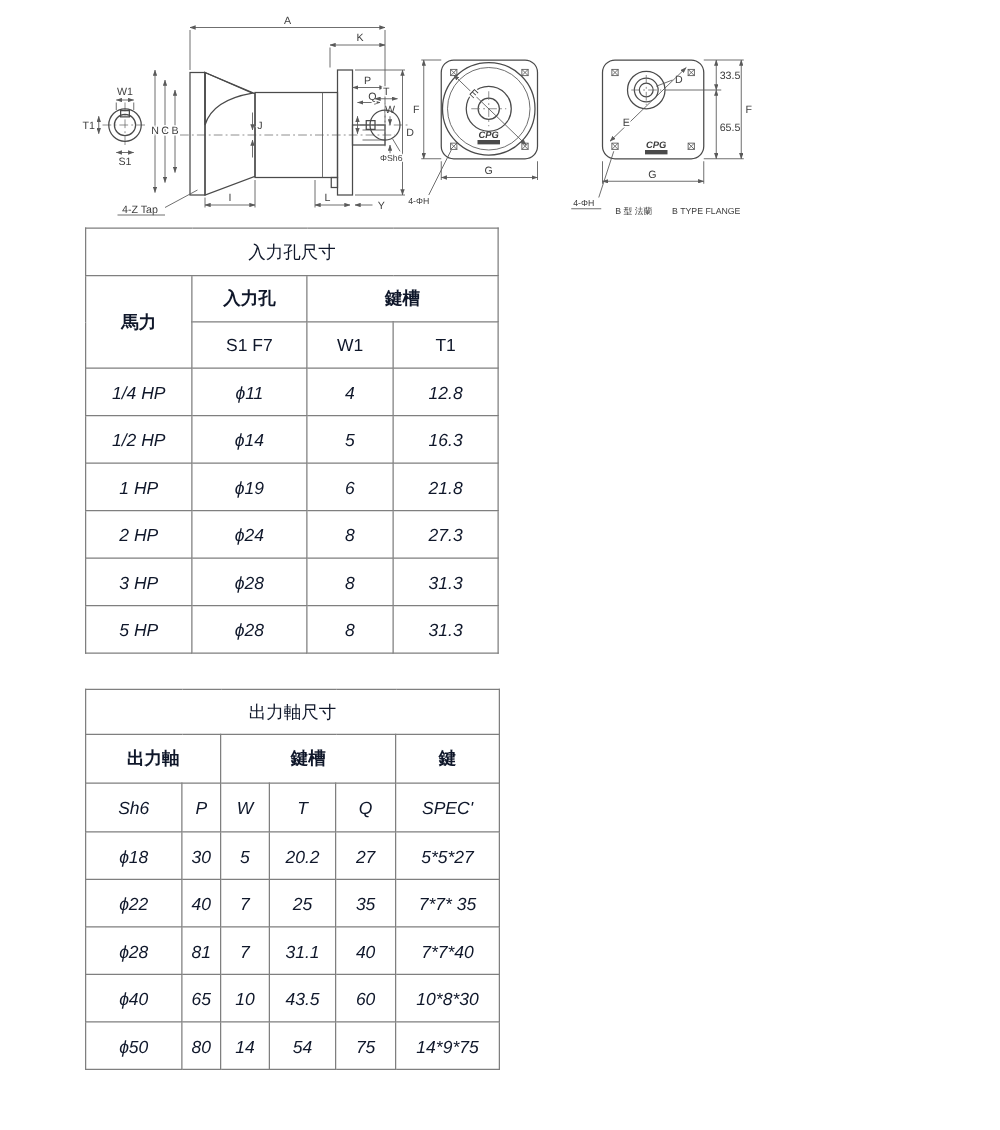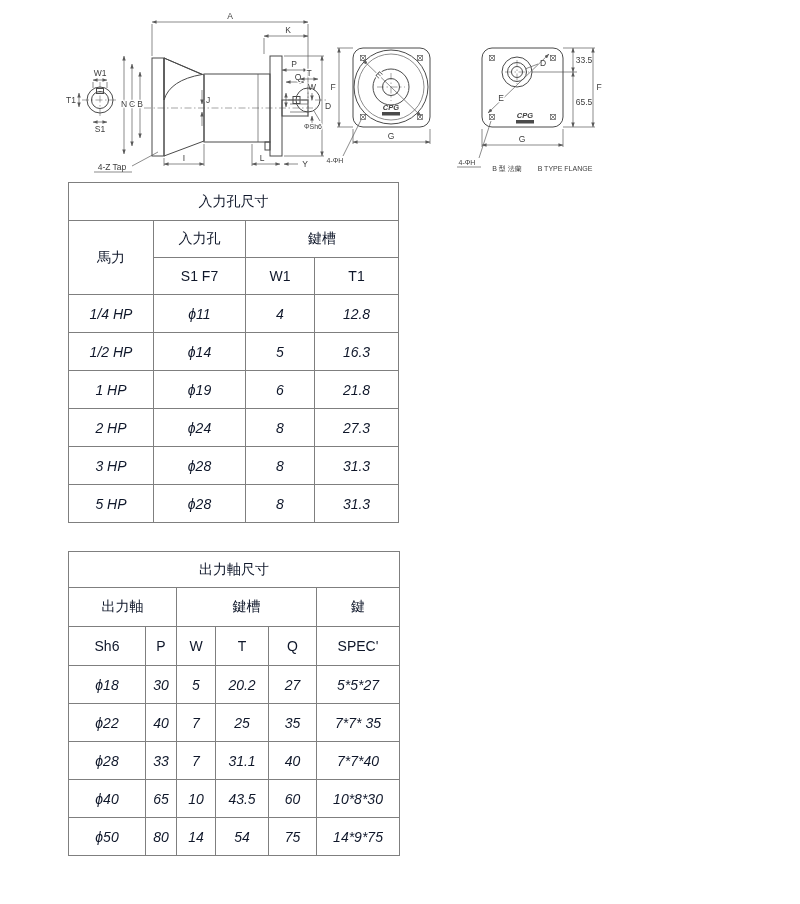--- a/index.html
+++ b/index.html
@@ -11,26 +11,26 @@
   svg .dim{stroke:#5a5a5a;stroke-width:.7;fill:none;}
   svg .dash{stroke:#6a6a6a;stroke-width:.6;fill:none;stroke-dasharray:7 2.5 1.5 2.5;}
   svg text{font-family:"Liberation Sans","DejaVu Sans",sans-serif;font-size:8.5px;fill:#3d3d3d;
            text-anchor:middle;paint-order:stroke;stroke:#ffffff;stroke-width:2.5px;}
   svg text.small{font-size:7px;}
   svg text.logo{font-size:7.5px;font-weight:bold;font-style:italic;stroke-width:0;}
   table.spec{position:absolute;border-collapse:collapse;table-layout:fixed;
              font-size:14px;color:#0f172a;text-align:center;background:#fff;}
   table.spec td{border:1px solid #7f7f7f;padding:0;overflow:hidden;}
   tr.t-title td{height:37px;}
-  tr.t-head1 td{height:36px;}
+  tr.t-head1 td{height:36px;font-weight:bold;}
   tr.t-head2 td{height:36px;}
   tr.t-row td{height:37px;font-style:italic;}
   table#out-table tr.t-title td{height:35px;}
   table#out-table tr.t-head1 td{height:38px;margin-left:12px;}
-  table#out-table tr.t-head2 td{height:38px;}
+  table#out-table tr.t-head2 td{height:38px;font-style:italic;}
 </style>
 </head>
 <body>
 
 <div id="page">
 
   <svg style="left:52px;top:8px" width="290" height="172" viewBox="0 0 290 172">
     <defs>
       <marker id="arA" markerWidth="7" markerHeight="5" refX="6.5" refY="2.5" orient="auto-start-reverse">
         <path d="M0,0 L7,2.5 L0,5 z" fill="#5a5a5a"></path>
@@ -330,21 +330,21 @@
       <tr class="t-row">
         <td>ϕ22</td>
         <td>40</td>
         <td>7</td>
         <td>25</td>
         <td>35</td>
         <td>7*7* 35</td>
       </tr>
       <tr class="t-row">
         <td>ϕ28</td>
-        <td>33</td>
+        <td>81</td>
         <td>7</td>
         <td>31.1</td>
         <td>40</td>
         <td>7*7*40</td>
       </tr>
       <tr class="t-row">
         <td>ϕ40</td>
         <td>65</td>
         <td>10</td>
         <td>43.5</td>

